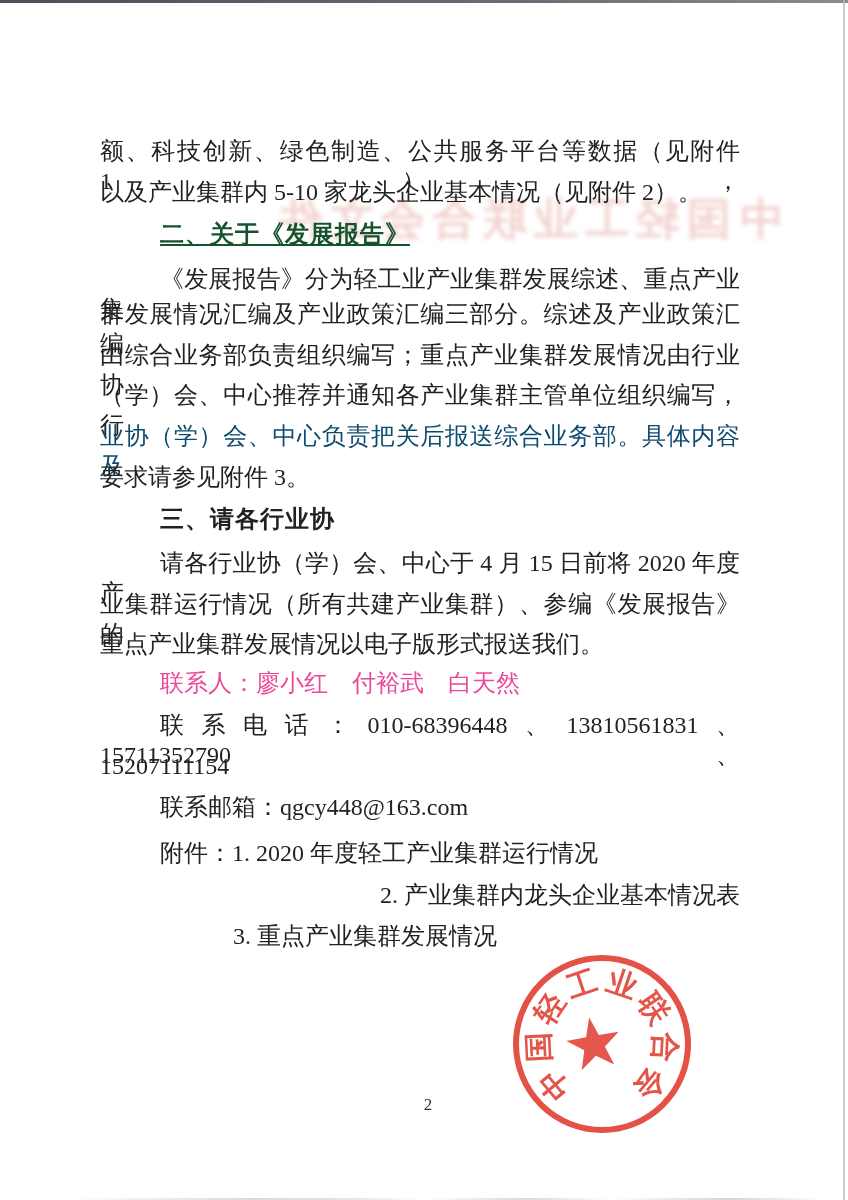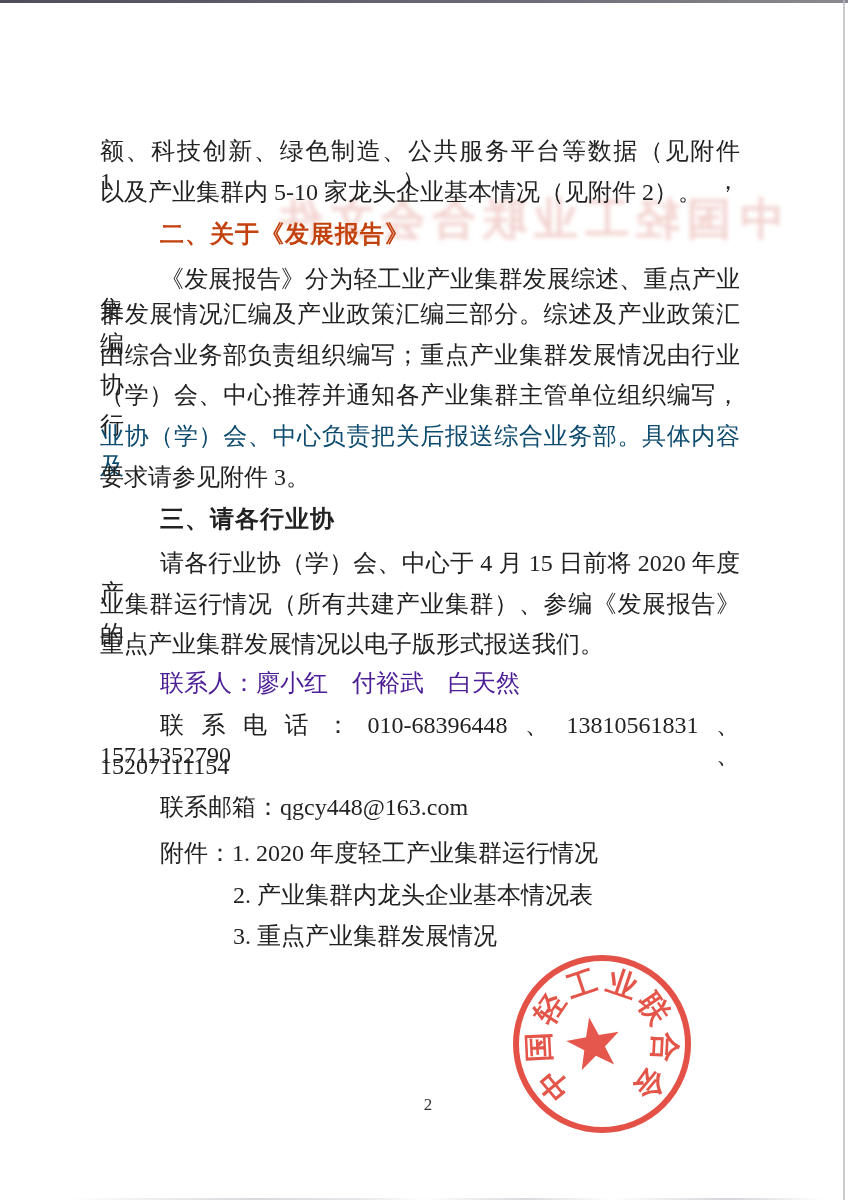--- a/index.html
+++ b/index.html
@@ -65,37 +65,37 @@
 </head>
 <body>
 
 <div class="sheet">
 
   <div class="ghost">中国轻工业联合会文件</div>
 
   <div id="doc-lines">
       <div class="line j" style="top: 136px; color: rgb(34, 34, 34);">额、科技创新、绿色制造、公共服务平台等数据（见附件 1），</div>
       <div class="line" style="top: 177px; color: rgb(34, 34, 34);">以及产业集群内 5-10 家龙头企业基本情况（见附件 2）。</div>
-      <div class="line h" style="top: 219px; text-indent: 60px; color: #c2410c;">二、关于《发展报告》</div>
+      <div class="line h" style="top: 219px; text-indent: 60px; color: #14532d; text-decoration: underline;">二、关于《发展报告》</div>
       <div class="line j" style="top: 264px; text-indent: 60px; color: rgb(34, 34, 34);">《发展报告》分为轻工业产业集群发展综述、重点产业集</div>
       <div class="line j" style="top: 299px; color: rgb(34, 34, 34);">群发展情况汇编及产业政策汇编三部分。综述及产业政策汇编</div>
       <div class="line j" style="top: 340px; color: rgb(34, 34, 34);">由综合业务部负责组织编写；重点产业集群发展情况由行业协</div>
       <div class="line j" style="top: 380px; color: rgb(34, 34, 34);">（学）会、中心推荐并通知各产业集群主管单位组织编写，行</div>
       <div class="line j" style="top: 421px; color: #0c4a6e;">业协（学）会、中心负责把关后报送综合业务部。具体内容及</div>
       <div class="line" style="top: 462px; color: rgb(34, 34, 34);">要求请参见附件 3。</div>
       <div class="line h" style="top: 504px; text-indent: 60px; color: rgb(34, 34, 34);">三、请各行业协</div>
       <div class="line j" style="top: 548px; text-indent: 60px; color: rgb(34, 34, 34);">请各行业协（学）会、中心于 4 月 15 日前将 2020 年度产</div>
       <div class="line j" style="top: 589px; color: rgb(34, 34, 34);">业集群运行情况（所有共建产业集群）、参编《发展报告》的</div>
       <div class="line" style="top: 629px; color: rgb(34, 34, 34);">重点产业集群发展情况以电子版形式报送我们。</div>
-      <div class="line" style="top: 668px; text-indent: 60px; color: #4c1d95;">联系人：廖小红　付裕武　白天然</div>
+      <div class="line" style="top: 668px; text-indent: 60px; color: #ec4899;">联系人：廖小红　付裕武　白天然</div>
       <div class="line j" style="top: 710px; text-indent: 60px; color: rgb(34, 34, 34);">联系电话：010-68396448、13810561831、15711352790、</div>
       <div class="line" style="top: 751px; color: rgb(34, 34, 34);">15207111154</div>
       <div class="line" style="top: 792px; text-indent: 60px; color: rgb(34, 34, 34);">联系邮箱：qgcy448@163.com</div>
       <div class="line" style="top: 838px; text-indent: 60px; color: rgb(34, 34, 34);">附件：1. 2020 年度轻工产业集群运行情况</div>
-      <div class="line" style="top: 880px; text-indent: 133px; color: rgb(34, 34, 34);">2. 产业集群内龙头企业基本情况表</div>
+      <div class="line" style="top: 880px; text-indent: 133px; color: rgb(34, 34, 34); text-align: right;">2. 产业集群内龙头企业基本情况表</div>
       <div class="line" style="top: 921px; text-indent: 133px; color: rgb(34, 34, 34);">3. 重点产业集群发展情况</div>
     </div>
 
 
   <svg class="seal" viewBox="0 0 200 200" xmlns="http://www.w3.org/2000/svg">
     <circle id="seal-ring" cx="100" cy="100" r="86" fill="none" stroke-width="6" opacity="0.95" stroke="#e0382b"></circle>
     <path id="seal-star" d="M0,-28 L6.47,-8.9 L26.6,-8.65 L10.46,3.4 L16.5,22.65 L0,11 L-16.5,22.65 L-10.46,3.4 L-26.6,-8.65 L-6.47,-8.9 Z" transform="translate(92,101) rotate(-10)" opacity="0.92" fill="#e0382b"></path>
     <g id="seal-arc" opacity="0.93">
         <text x="100" y="47" text-anchor="middle" fill="#e0382b" transform="rotate(-130 100 100)">中</text>
         <text x="100" y="47" text-anchor="middle" fill="#e0382b" transform="rotate(-92.85714285714286 100 100)">国</text>

